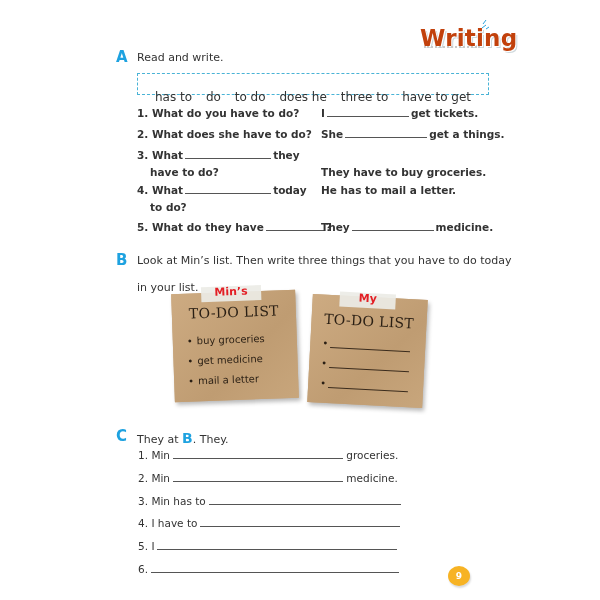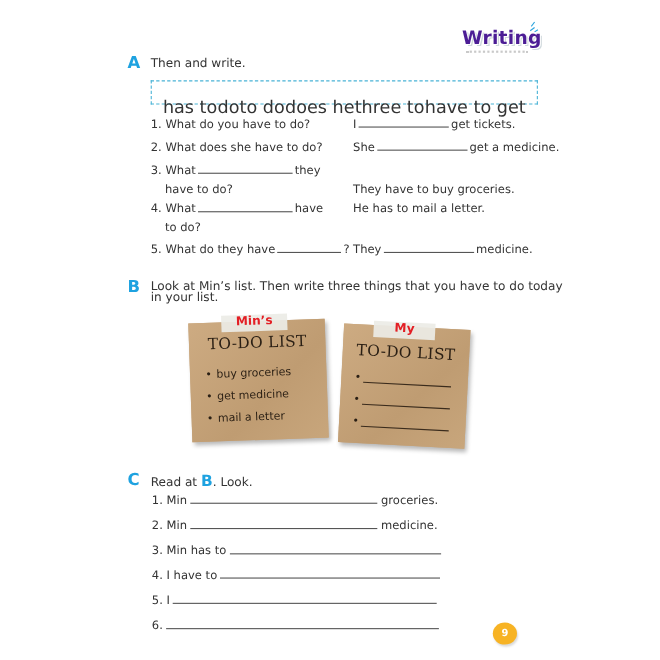--- a/index.html
+++ b/index.html
@@ -1,33 +1,33 @@
 <!DOCTYPE html>
 <html><head>
 <meta charset="utf-8">
 <style>
   * { box-sizing: border-box; margin: 0; padding: 0; }
   html, body { width: 600px; height: 600px; background: #ffffff; overflow: hidden; }
   body { font-family: "DejaVu Sans", sans-serif; color: #333; position: relative; font-size: 11px; }
 
-  .writing-badge { position: absolute; left: 420px; top: 25px; font-weight: bold; font-size: 17px;
-    color: #4c1d95; letter-spacing: 0.2px; text-shadow: 1px 1px 0 #fff, 2px 2px 0 #cfd8dc; }
+  .writing-badge { position: absolute; left: 420px; top: 25px; font-weight: bold; font-size: 23px;
+    color: #c2410c; letter-spacing: 0.2px; text-shadow: 1px 1px 0 #fff, 2px 2px 0 #cfd8dc; }
   .writing-underline { position: absolute; left: 424px; top: 45px; width: 56px; height: 3px;
     border-bottom: 2px dotted #c9c9c9; }
   .writing-sparks { position: absolute; left: 480px; top: 18px; width: 10px; height: 14px; }
 
   .sec-letter { position: absolute; font-weight: bold; font-size: 15px; color: #1ea2e0; }
   .sec-title { position: absolute; font-size: 11px; color: #333; }
 
   .word-box { position: absolute; left: 137px; top: 73px; width: 352px; height: 22px;
     border: 1.5px dashed #49b3d6; display: flex; align-items: center; justify-content: space-around;
     padding: 0 10px; }
-  .word-box span { font-size: 16px; color: #333; margin-top: 26px; }
+  .word-box span { font-size: 12px; color: #333; margin-top: 26px; }
 
-  .q { position: absolute; font-size: 10.5px; color: #333; white-space: nowrap; }
+  .q { position: absolute; font-size: 10.5px; color: #333; white-space: nowrap; font-weight: bold; }
   .blank { display: inline-block; border-bottom: 1px solid #555; vertical-align: baseline; height: 9px; margin: 0 2px; }
 
   
   .note { position: absolute; background: #c7a57c; box-shadow: 2px 3px 4px rgba(0,0,0,0.28);
     background-image: linear-gradient(135deg, #cdab82 0%, #bf9c72 60%, #c8a67c 100%); }
   .note1 { left: 173px; top: 292px; width: 124px; height: 108px; transform: rotate(-2deg); }
   .note2 { left: 310px; top: 297px; width: 115px; height: 108px; transform: rotate(3deg); }
   .tape { position: absolute; background: rgba(235,235,230,0.92); height: 15px; }
   .note1 .tape { left: 30px; top: -6px; width: 60px; }
   .note2 .tape { left: 27px; top: -4px; width: 56px; }
@@ -54,21 +54,21 @@
 
 <div class="writing-badge">Writing</div>
 <div class="writing-underline"></div>
 <svg class="writing-sparks" viewBox="0 0 10 14">
   <line x1="2" y1="10" x2="6" y2="7" stroke="#2aa3dd" stroke-width="1"></line>
   <line x1="3" y1="6" x2="6" y2="2" stroke="#2aa3dd" stroke-width="1"></line>
   <line x1="6" y1="11" x2="9" y2="9" stroke="#2aa3dd" stroke-width="1"></line>
 </svg>
 
 <div class="sec-letter" style="left:116px;top:48px;">A</div>
-<div class="sec-title" style="left:137px;top:51px;">Then and write.</div>
+<div class="sec-title" style="left:137px;top:51px;">Read and write.</div>
 
 <div class="word-box">
   <span>has to</span>
   <span>do</span>
   <span>to do</span>
   <span>does he</span>
   <span>three to</span>
   <span>have to get</span>
 </div>
 
@@ -78,48 +78,48 @@
 </div>
 <div class="q" style="left:321px;top:107px;">
   <span>I</span><span class="blank" style="width:82px"></span><span>get tickets.</span>
 </div>
 
 <div class="q" style="left:137px;top:128px;">
   <span>2.</span>
   <span>What does she have to do?</span>
 </div>
 <div class="q" style="left:321px;top:128px;">
-  <span>She</span><span class="blank" style="width:82px"></span><span>get a medicine.</span>
+  <span>She</span><span class="blank" style="width:82px"></span><span>get a things.</span>
 </div>
 
 <div class="q" style="left:137px;top:149px;">
   <span>3.</span>
   <span>What</span><span class="blank" style="width:86px"></span><span>they</span>
 </div>
 <div class="q" style="left:150px;top:166px;">have to do?</div>
 <div class="q" style="left:321px;top:149px;margin-top:17px;">They have to buy groceries.</div>
 
 <div class="q" style="left:137px;top:184px;">
   <span>4.</span>
-  <span>What</span><span class="blank" style="width:86px"></span><span>have</span>
+  <span>What</span><span class="blank" style="width:86px"></span><span>today</span>
 </div>
 <div class="q" style="left:150px;top:201px;">to do?</div>
 <div class="q" style="left:321px;top:184px;">He has to mail a letter.</div>
 
 <div class="q" style="left:137px;top:221px;text-align:center;">
   <span>5.</span>
   <span>What do they have</span><span class="blank" style="width:58px"></span><span>?</span>
 </div>
 <div class="q" style="left:321px;top:221px;">
   <span>They</span><span class="blank" style="width:82px"></span><span>medicine.</span>
 </div>
 
 <div class="sec-letter" style="left:116px;top:251px;">B</div>
 <div class="sec-title" style="left:137px;top:254px;">Look at Min’s list. Then write three things that you have to do today</div>
-<div class="sec-title" style="left:137px;top:264px;">in your list.</div>
+<div class="sec-title" style="left:137px;top:281px;">in your list.</div>
 
 <div class="note note1">
   <div class="tape">
     <div class="tape-text">Min’s</div>
   </div>
   <div class="note-title">TO-DO LIST</div>
   <div class="note-item" style="top:42px;">buy groceries</div>
   <div class="note-item" style="top:62px;">get medicine</div>
   <div class="note-item" style="top:82px;">mail a letter</div>
 </div>
@@ -138,22 +138,22 @@
       <span class="ln"></span>
     </div>
   <div class="note-line" style="top:86px;">
       <span class="dot">•</span>
       <span class="ln"></span>
     </div>
 </div>
 
 <div class="sec-letter" style="left:116px;top:427px;">C</div>
 <div class="sec-title" style="left:137px;top:430px;">
-  <span>Read at</span>
-  <span style="font-weight:bold;font-size:14px;color:#1ea2e0;">B</span><span>. Look.</span>
+  <span>They at</span>
+  <span style="font-weight:bold;font-size:14px;color:#1ea2e0;">B</span><span>. They.</span>
 </div>
 
 <div class="c-row" style="top:449px;">
   <span>1.</span>
   <span>Min</span><span class="c-line" style="width:170px"></span>
   <span>groceries.</span>
 </div>
 <div class="c-row" style="top:472px;text-align:right;">
   <span>2.</span>
   <span>Min</span><span class="c-line" style="width:170px"></span>

